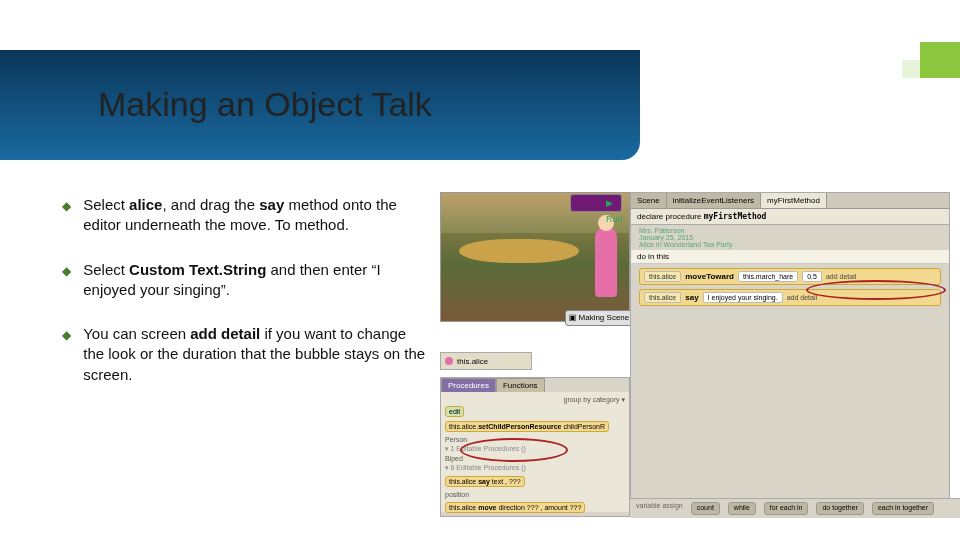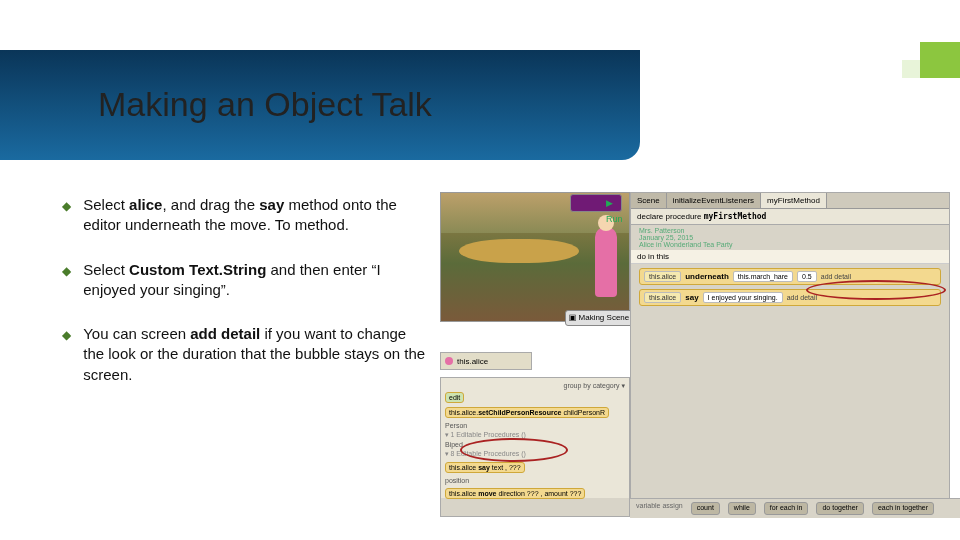--- a/index.html
+++ b/index.html
@@ -88,39 +88,43 @@
       <span>declare procedure</span> <b style="font-family:monospace">myFirstMethod</b>
     </div>
     <div class="ed-info">
       <div>Mrs. Patterson</div>
       <div>January 25, 2015</div>
       <div>Alice in Wonderland Tea Party</div>
     </div>
     <div class="ed-sub">do in this</div>
     <div class="ed-row">
       <span class="token tok-obj">this.alice</span>
-      <span class="tok-action">underneath</span>
+      <span class="tok-action">moveToward</span>
       <span class="token">this.march_hare</span>
       <span class="token">0.5</span>
       <span class="add-detail">add detail</span>
     </div>
     <div class="ed-row">
       <span class="token tok-obj">this.alice</span>
       <span class="tok-action">say</span>
       <span class="token">I enjoyed your singing.</span>
       <span class="add-detail">add detail</span>
     </div>
   </div>
 
   <div class="sel-bar">
     <span class="dot"></span>
     <span>this.alice</span>
   </div>
 
   <div class="proc-panel">
+    <div class="proc-tabs">
+      <div class="proc-tab active">Procedures</div>
+      <div class="proc-tab">Functions</div>
+    </div>
     <div class="proc-body">
       <div style="text-align:right;font-size:7px;color:#555">group by category ▾</div>
       <span class="proc-pill" style="background:#cde3b0">edit</span>
       <span class="proc-pill">
         <span>this.alice</span>.<b>setChildPersonResource</b> <span>childPersonR</span>
       </span>
       <div class="proc-label">Person</div>
       <div class="proc-label" style="color:#888">▾ 1 Editable Procedures ()</div>
       <div class="proc-label">Biped</div>
       <div class="proc-label" style="color:#888">▾ 8 Editable Procedures ()</div>

